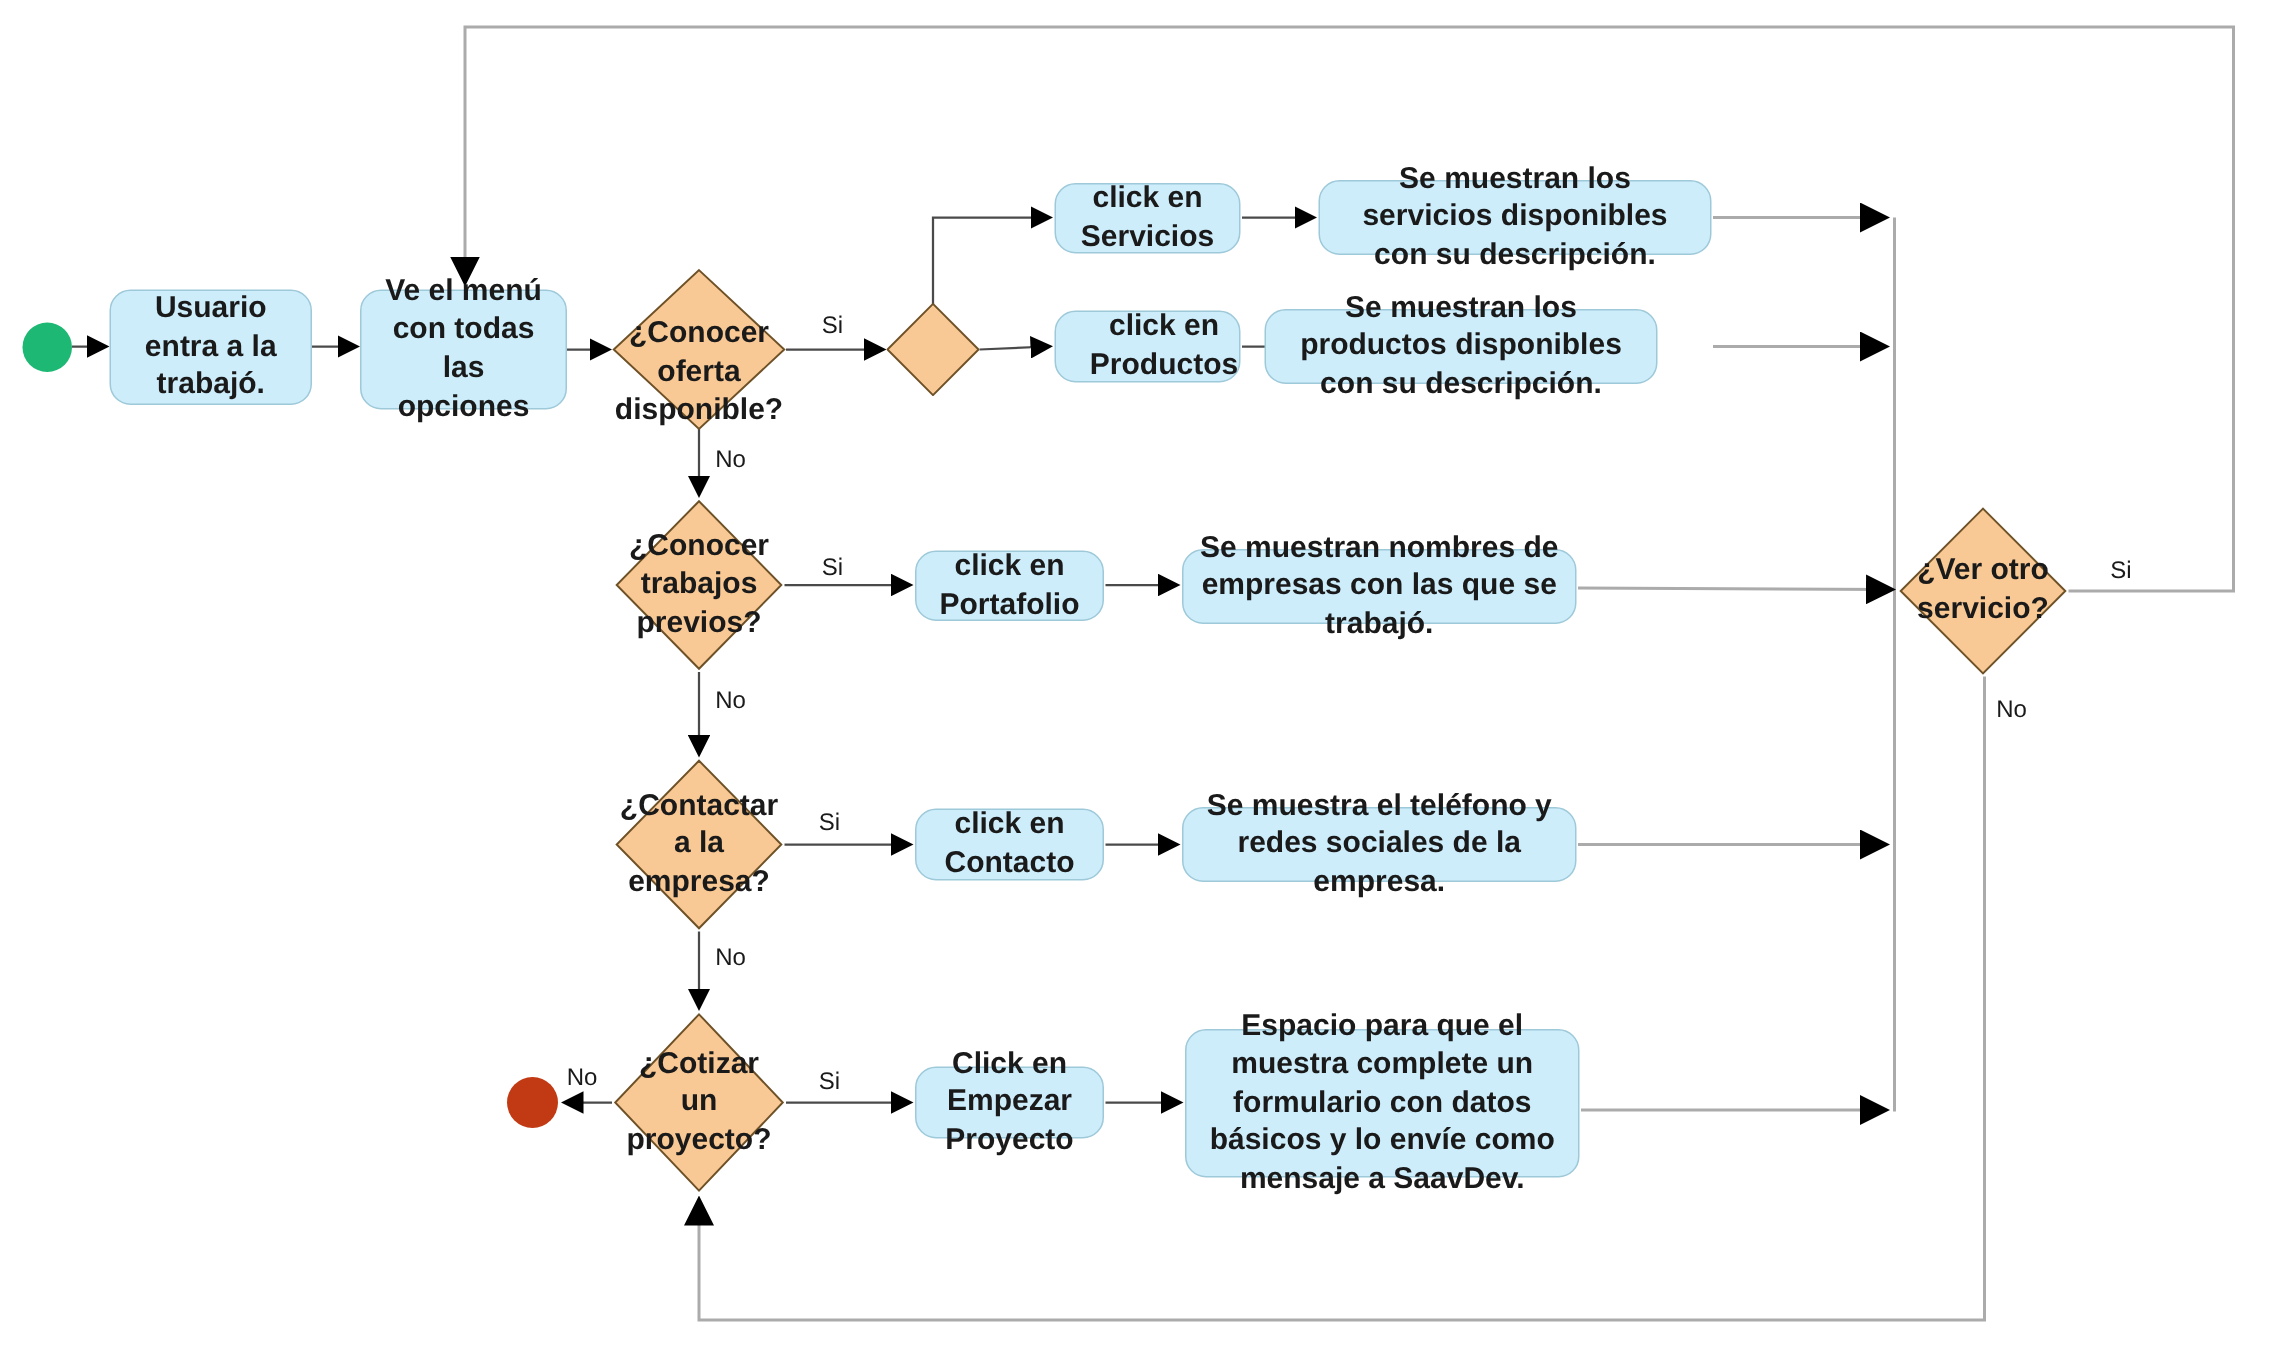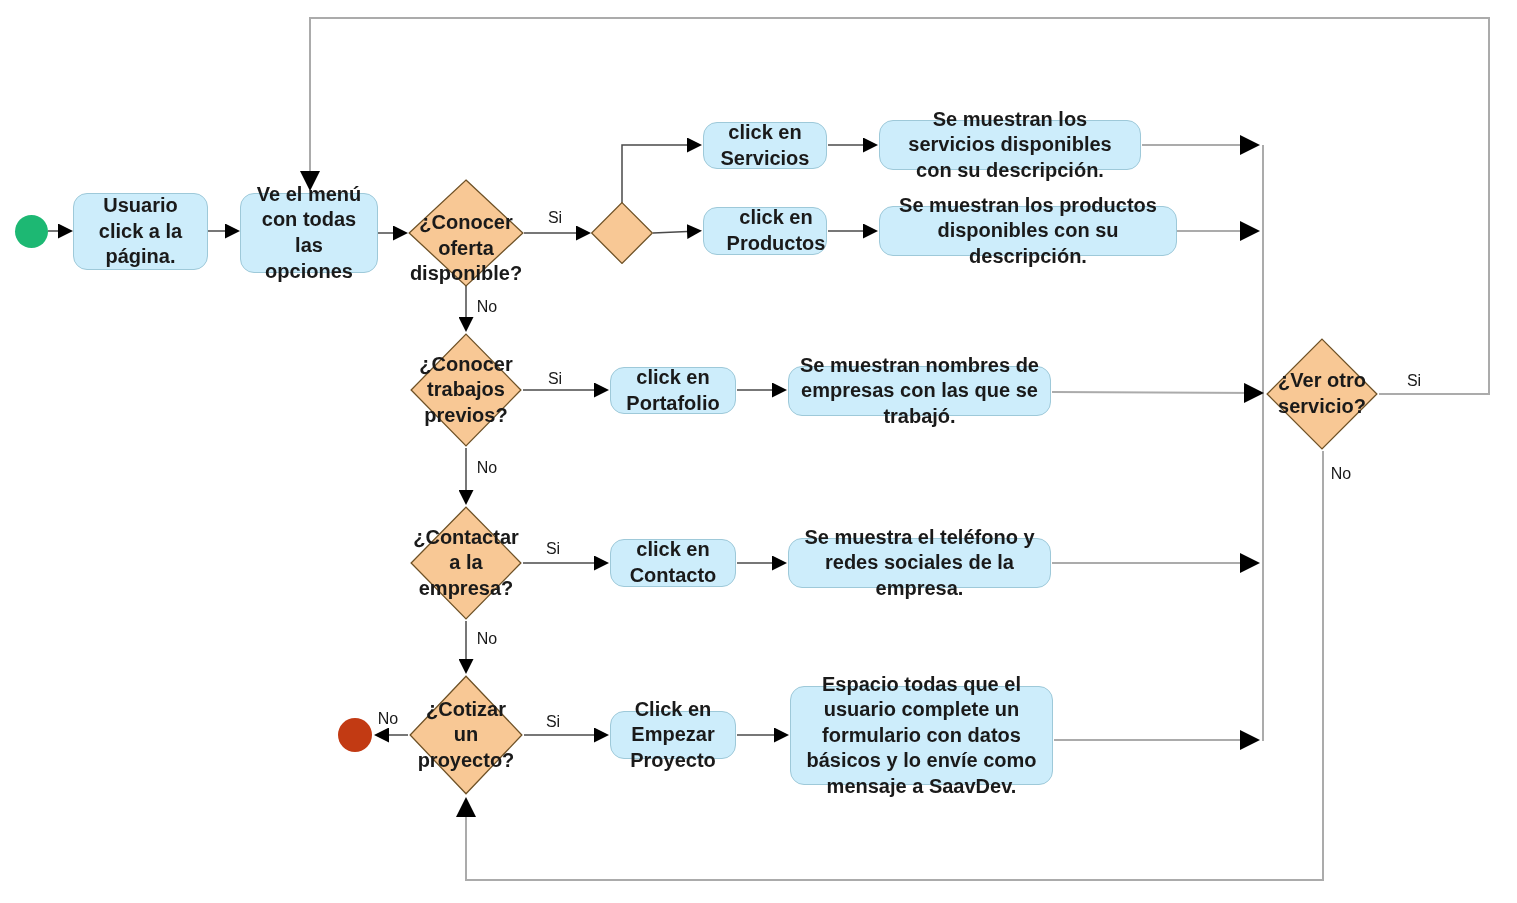--- a/index.html
+++ b/index.html
@@ -61,54 +61,54 @@
     <path class="edge" d="M466,621 L466,671" marker-end="url(#ah)"></path>
     <path class="edge" d="M524,735 L606,735" marker-end="url(#ah)"></path>
     <path class="edge" d="M737,735 L786,735" marker-end="url(#ah)"></path>
     <path class="edge" d="M408,735 L377,735" marker-end="url(#ah)"></path>
   </svg>
 
   <div class="node circle start" style="left:15px;top:215px;width:33px;height:33px;"></div>
   <div class="node circle end" style="left:338px;top:718px;width:34px;height:34px;"></div>
 
   <div class="node box" style="left:73px;top:193px;width:135px;height:77px;">
-    <span>Usuario click a la página.</span>
+    <span>Usuario entra a la trabajó.</span>
   </div>
   <div class="node box" style="left:240px;top:193px;width:138px;height:80px;">
     <span>Ve el menú con todas las opciones</span>
   </div>
   <div class="node box" style="left:703px;top:122px;width:124px;height:47px;">
     <span>click en Servicios</span>
   </div>
   <div class="node box" style="left:879px;top:120px;width:262px;height:50px;">
     <span>Se muestran los servicios disponibles con su descripción.</span>
   </div>
   <div class="node box" style="left:703px;top:207px;width:124px;height:48px;padding-left:32px;">
     <span>click en Productos</span>
   </div>
-  <div class="node box" style="left:879px;top:206px;width:298px;height:50px;">
+  <div class="node box" style="left:843px;top:206px;width:262px;height:50px;">
     <span>Se muestran los productos disponibles con su descripción.</span>
   </div>
   <div class="node box" style="left:788px;top:366px;width:263px;height:50px;">
     <span>Se muestran nombres de empresas con las que se trabajó.</span>
   </div>
   <div class="node box" style="left:610px;top:367px;width:126px;height:47px;">
     <span>click en Portafolio</span>
   </div>
   <div class="node box" style="left:610px;top:539px;width:126px;height:48px;">
     <span>click en Contacto</span>
   </div>
   <div class="node box" style="left:788px;top:538px;width:263px;height:50px;">
     <span>Se muestra el teléfono y redes sociales de la empresa.</span>
   </div>
   <div class="node box" style="left:610px;top:711px;width:126px;height:48px;justify-content:flex-end;">
     <span>Click en Empezar Proyecto</span>
   </div>
   <div class="node box" style="left:790px;top:686px;width:263px;height:99px;">
-    <span>Espacio todas que el usuario complete un formulario con datos básicos y lo envíe como mensaje a SaavDev.</span>
+    <span>Espacio para que el muestra complete un formulario con datos básicos y lo envíe como mensaje a SaavDev.</span>
   </div>
 
   <div class="node diamond" style="left:408px;top:179px;width:116px;height:108px;align-items:flex-end;">
     <svg viewBox="0 0 100 100" preserveAspectRatio="none">
       <polygon points="50,1 99,50 50,99 1,50" vector-effect="non-scaling-stroke"></polygon>
       </svg>
     <span class="dlabel">¿Conocer oferta disponible?</span>
   </div>
   <div class="node diamond" style="left:591px;top:202px;width:62px;height:62px;">
     <svg viewBox="0 0 100 100" preserveAspectRatio="none">

